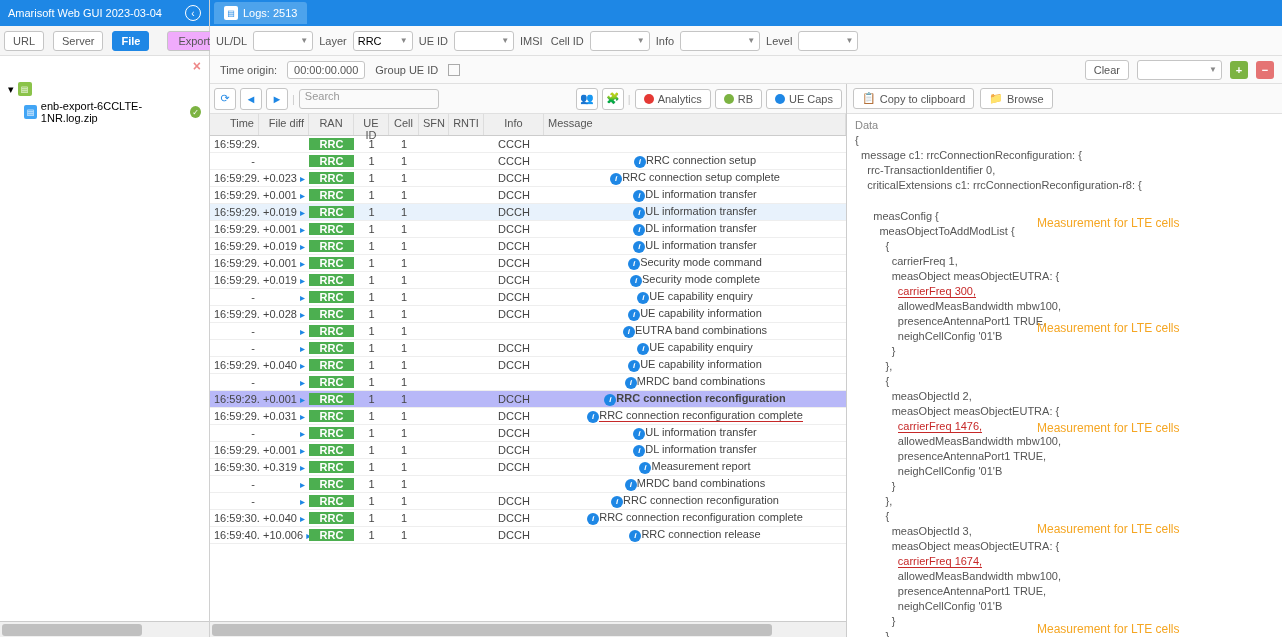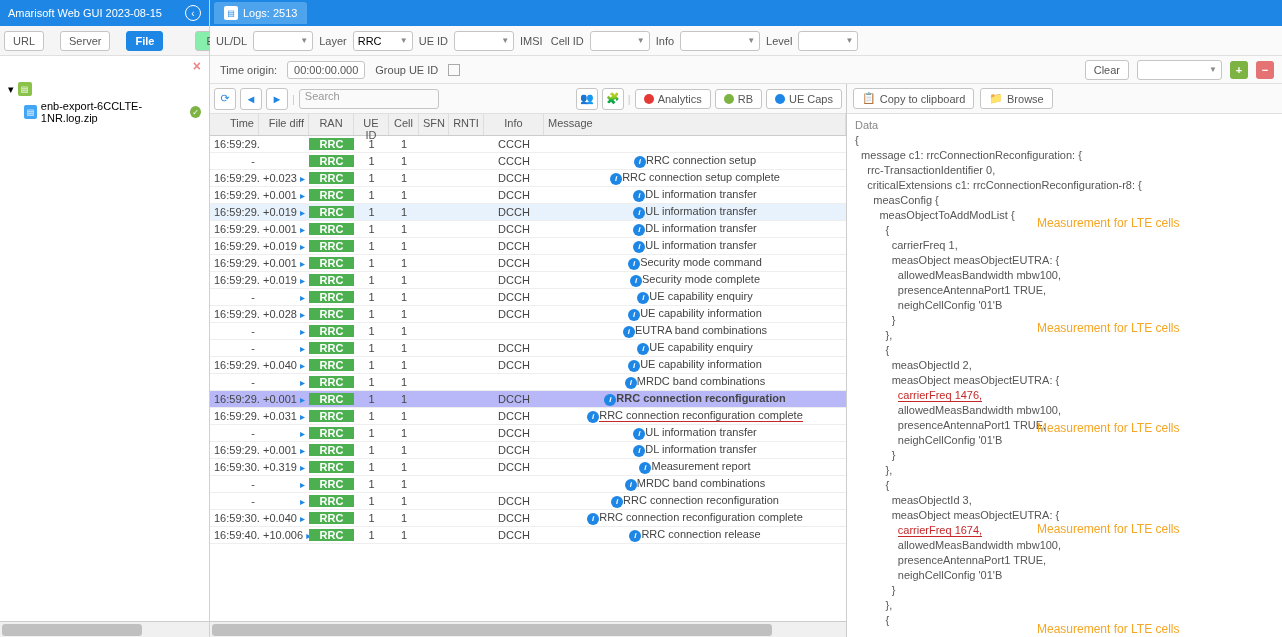--- a/index.html
+++ b/index.html
@@ -2,25 +2,25 @@
 <html><head>
 <meta charset="utf-8">
 <style>
 *{box-sizing:border-box;margin:0;padding:0;font-family:Arial,sans-serif;font-size:11px}
 body{background:#fff;overflow:hidden}
 .root{width:1282px;height:637px;display:flex;position:relative}
 .left-panel{width:210px;height:100%;display:flex;flex-direction:column;border-right:1px solid #d0d0d0}
 .right-area{flex:1;display:flex;flex-direction:column;height:100%}
 .titlebar{background:#1e87e5;color:#fff;height:26px;display:flex;align-items:center;padding:0 8px;font-size:12px}
 .titlebar .circ{margin-left:auto;width:16px;height:16px;border:1px solid #fff;border-radius:50%;display:flex;align-items:center;justify-content:center;font-size:10px}
-.toolbar{background:#f5f5f5;height:30px;display:flex;align-items:center;padding:0 4px;border-bottom:1px solid #e0e0e0;gap:16px}
+.toolbar{background:#f5f5f5;height:30px;display:flex;align-items:center;padding:0 4px;border-bottom:1px solid #e0e0e0;gap:9px}
 .btn{border:1px solid #c5c5c5;border-radius:3px;background:#fff;padding:3px 8px;color:#555;cursor:pointer;font-size:11px}
 .btn.active{background:#1e87e5;color:#fff;border-color:#1e87e5;font-weight:bold}
 .spacer{flex:1}
-.export-btn{border:1px solid #c5c5c5;border-radius:3px;background:#86efac;padding:3px 10px;color:#555}
+.export-btn{border:1px solid #c5c5c5;border-radius:3px;background:#f0abfc;padding:3px 10px;color:#555}
 .gear{padding:3px 5px;border:1px solid #c5c5c5;border-radius:3px;background:#fff;color:#1e87e5}
 .tree{flex:1;padding:4px;overflow:auto}
 .tree-close{text-align:right;padding:2px 8px;color:#e88;font-weight:bold;font-size:14px}
 .tree-row{display:flex;align-items:center;gap:4px;padding:2px 4px}
 .tree-row.nested{padding-left:20px}
 .doc-icon{width:14px;height:14px;background:#8bc34a;border-radius:2px;display:inline-flex;align-items:center;justify-content:center;color:#fff;font-size:8px}
 .doc-icon.blue{background:#42a5f5}
 .check{width:12px;height:12px;border-radius:50%;background:#7cb342;display:inline-flex;align-items:center;justify-content:center;color:#fff;font-size:8px}
 .logs-tab{background:#1e87e5;color:#fff;height:26px;display:flex;align-items:center;padding:0 4px}
 .logs-tab-inner{background:#4da3ec;padding:4px 10px;border-radius:3px 3px 0 0;display:flex;align-items:center;gap:5px}
@@ -66,21 +66,21 @@
 .c-msg{flex:1}
 .plus{width:18px;height:18px;background:#7cb342;border-radius:3px;color:#fff;display:flex;align-items:center;justify-content:center;font-weight:bold}
 .minus{width:18px;height:18px;background:#e57373;border-radius:3px;color:#fff;display:flex;align-items:center;justify-content:center;font-weight:bold}
 </style>
 </head>
 <body>
 
 <div class="root">
 <div class="left-panel">
  <div class="titlebar">
-  <span>Amarisoft Web GUI 2023-08-15</span>
+  <span>Amarisoft Web GUI 2023-03-04</span>
   <span class="circ">‹</span>
  </div>
  <div class="toolbar">
   <span class="btn">URL</span>
   <span class="btn">Server</span>
   <span class="btn active">File</span>
   <span class="spacer"></span>
   <span class="export-btn">Export</span>
   <span class="gear">⚙</span>
  </div>
@@ -460,25 +460,26 @@
    <div class="detail-toolbar">
     <span class="pill">📋 <span>Copy to clipboard</span></span>
     <span class="pill">📁 <span>Browse</span></span>
    </div>
    <div class="detail-body" id="detail-body">
     <div style="color:#888;font-family:Arial">Data</div>
    <div style="white-space: pre;">{</div>
             <div style="white-space: pre;">  message c1: rrcConnectionReconfiguration: {</div>
             <div style="white-space: pre;">    rrc-TransactionIdentifier 0,</div>
             <div style="white-space: pre;">    criticalExtensions c1: rrcConnectionReconfiguration-r8: {</div>
-            <div style="white-space: pre;">      measConfig {</div>
+            <div style="white-space: pre; margin-top: 16px;">      measConfig {</div>
             <div style="white-space: pre;">        measObjectToAddModList {</div>
             <div style="white-space: pre;">          {</div>
             <div style="white-space: pre;">            carrierFreq 1,</div>
             <div style="white-space: pre;">            measObject measObjectEUTRA: {</div>
+            <div style="white-space: pre;">              <span class="red">carrierFreq 300,</span></div>
             <div style="white-space: pre;">              allowedMeasBandwidth mbw100,</div>
             <div style="white-space: pre;">              presenceAntennaPort1 TRUE,</div>
             <div style="white-space: pre;">              neighCellConfig '01'B</div>
             <div style="white-space: pre;">            }</div>
             <div style="white-space: pre;">          },</div>
             <div style="white-space: pre;">          {</div>
             <div style="white-space: pre;">            measObjectId 2,</div>
             <div style="white-space: pre;">            measObject measObjectEUTRA: {</div>
             <div style="white-space: pre;">              <span class="red">carrierFreq 1476,</span></div>
             <div style="white-space: pre;">              allowedMeasBandwidth mbw100,</div>

